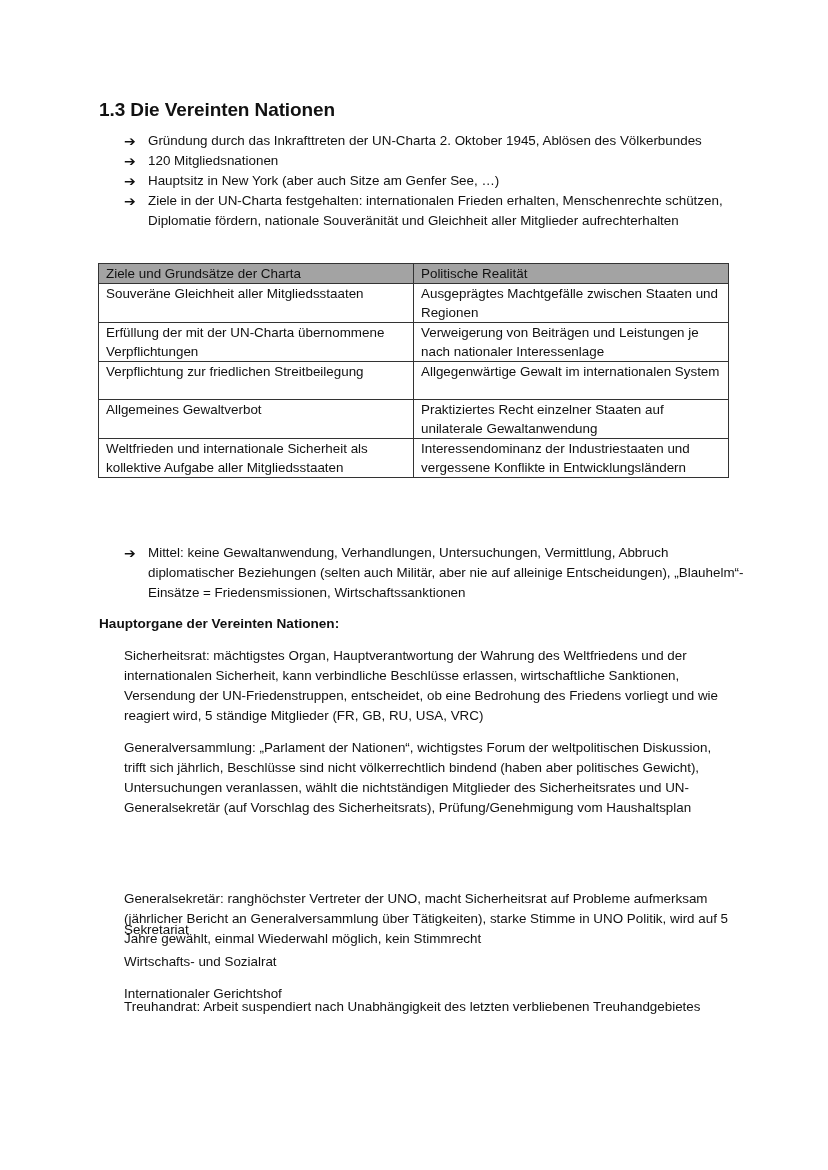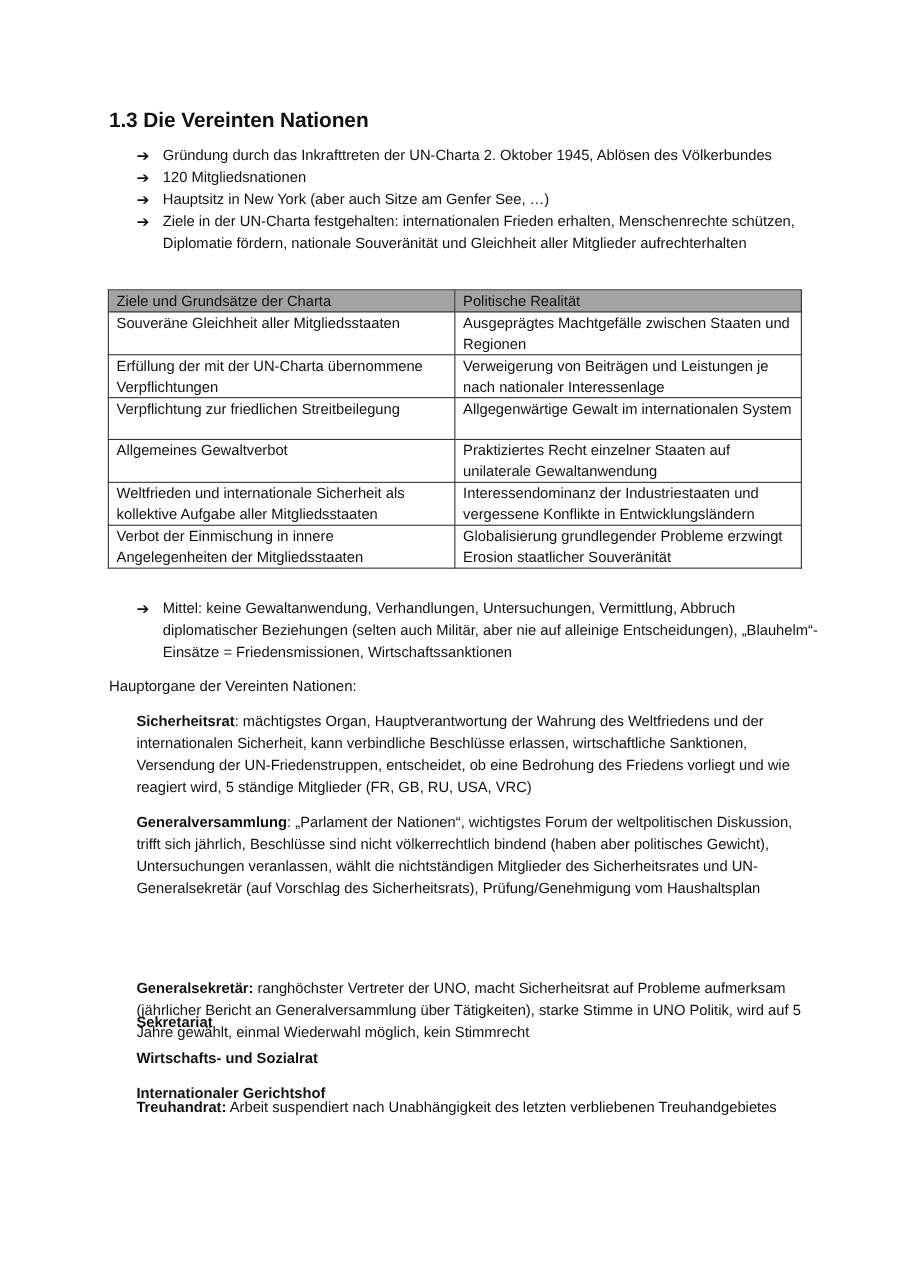--- a/index.html
+++ b/index.html
@@ -18,23 +18,23 @@
     border-collapse: collapse; font-size: 13.4px; line-height: 19px;
   }
   table.charta td, table.charta th {
     border: 1px solid #333; padding: 0 7px; vertical-align: top; text-align: left; font-weight: normal;
     width: 50%;
   }
   table.charta th { background: #a3a3a3; height: 18px; }
   table.charta td { height: 37px; }
   .mittel { position: absolute; left: 124px; top: 543px; width: 620px; margin: 0; padding: 0; list-style: none; }
   .mittel li { position: relative; padding-left: 24px; line-height: 20px; }
-  .h2 { position: absolute; left: 99px; top: 616px; font-weight: normal; font-size: 13.6px; }
+  .h2 { position: absolute; left: 99px; top: 616px; font-weight: bold; font-size: 13.6px; }
   .organ { position: absolute; left: 124px; width: 612px; line-height: 20px; }
-  .organ b { font-weight: bold; }
+  .organ b { font-weight: normal; }
 </style>
 </head>
 <body>
 
 <div class="page">
 
   <div class="h1">1.3 Die Vereinten Nationen</div>
 
   <ul class="bullets">
     <li><span class="arrow">➔</span><span>Gründung durch das Inkrafttreten der UN-Charta 2. Oktober 1945, Ablösen des Völkerbundes</span></li>
@@ -62,24 +62,20 @@
       <td>Allgegenwärtige Gewalt im internationalen System</td>
     </tr>
     <tr>
       <td>Allgemeines Gewaltverbot</td>
       <td>Praktiziertes Recht einzelner Staaten auf unilaterale Gewaltanwendung</td>
     </tr>
     <tr>
       <td>Weltfrieden und internationale Sicherheit als kollektive Aufgabe aller Mitgliedsstaaten</td>
       <td>Interessendominanz der Industriestaaten und vergessene Konflikte in Entwicklungsländern</td>
     </tr>
-    <tr>
-      <td>Verbot der Einmischung in innere Angelegenheiten der Mitgliedsstaaten</td>
-      <td>Globalisierung grundlegender Probleme erzwingt Erosion staatlicher Souveränität</td>
-    </tr>
   </tbody>
     </table>
 
   <ul class="mittel">
     <li><span class="arrow">➔</span><span>Mittel: keine Gewaltanwendung, Verhandlungen, Untersuchungen, Vermittlung, Abbruch diplomatischer Beziehungen (selten auch Militär, aber nie auf alleinige Entscheidungen), „Blauhelm“-Einsätze = Friedensmissionen, Wirtschaftssanktionen</span></li>
   </ul>
 
   <div class="h2">Hauptorgane der Vereinten Nationen:</div>
 
   <div class="organ" style="top:646px;"><b>Sicherheitsrat</b><span>:</span><span> mächtigstes Organ, Hauptverantwortung der Wahrung des Weltfriedens und der internationalen Sicherheit, kann verbindliche Beschlüsse erlassen, wirtschaftliche Sanktionen, Versendung der UN-Friedenstruppen, entscheidet, ob eine Bedrohung des Friedens vorliegt und wie reagiert wird, 5 ständige Mitglieder (FR, GB, RU, USA, VRC)</span></div>

